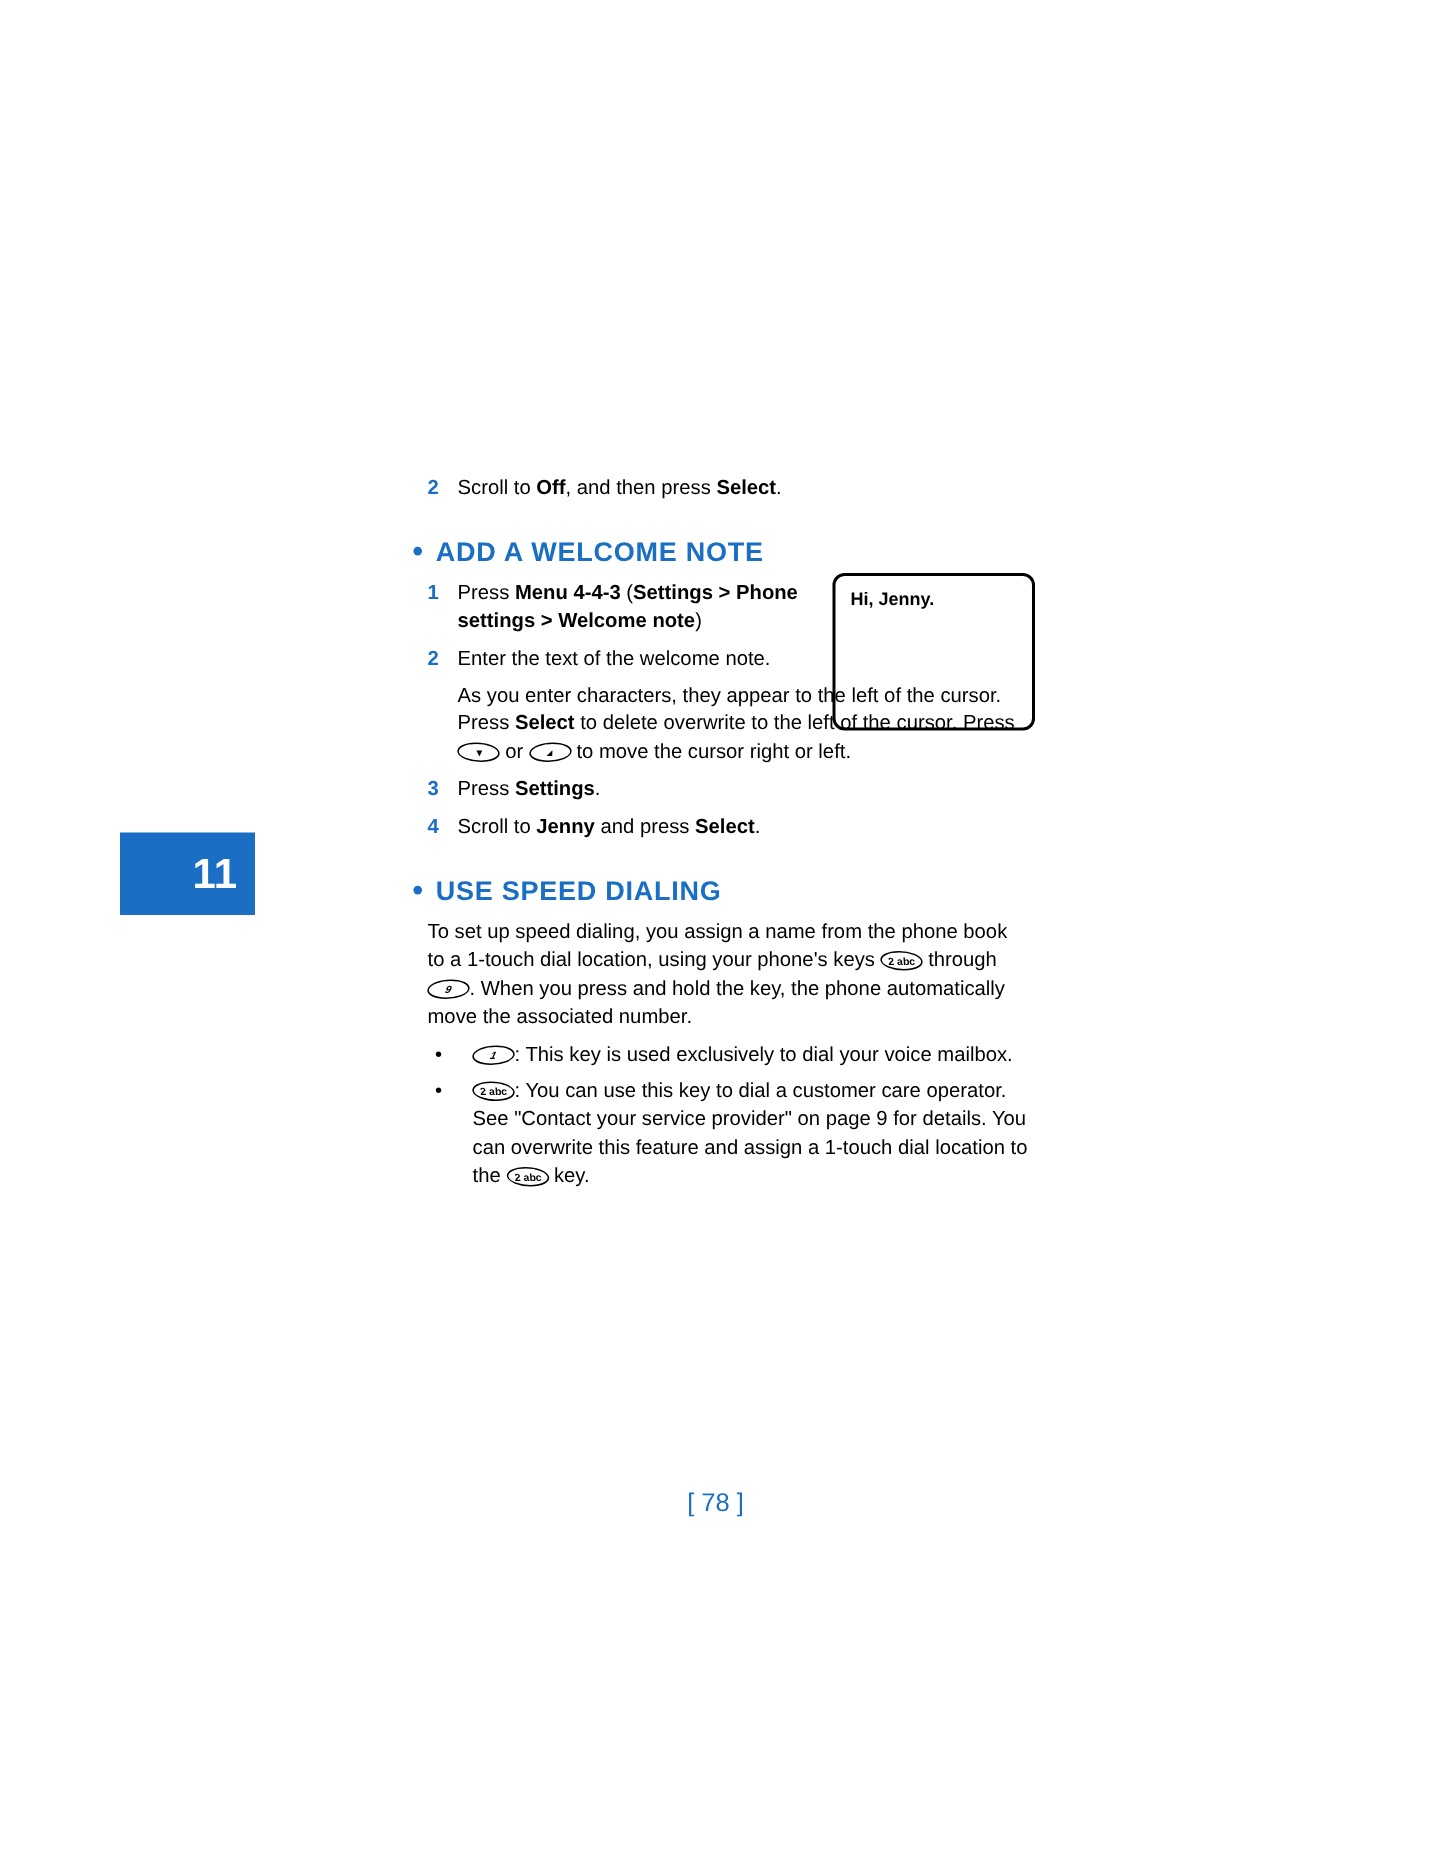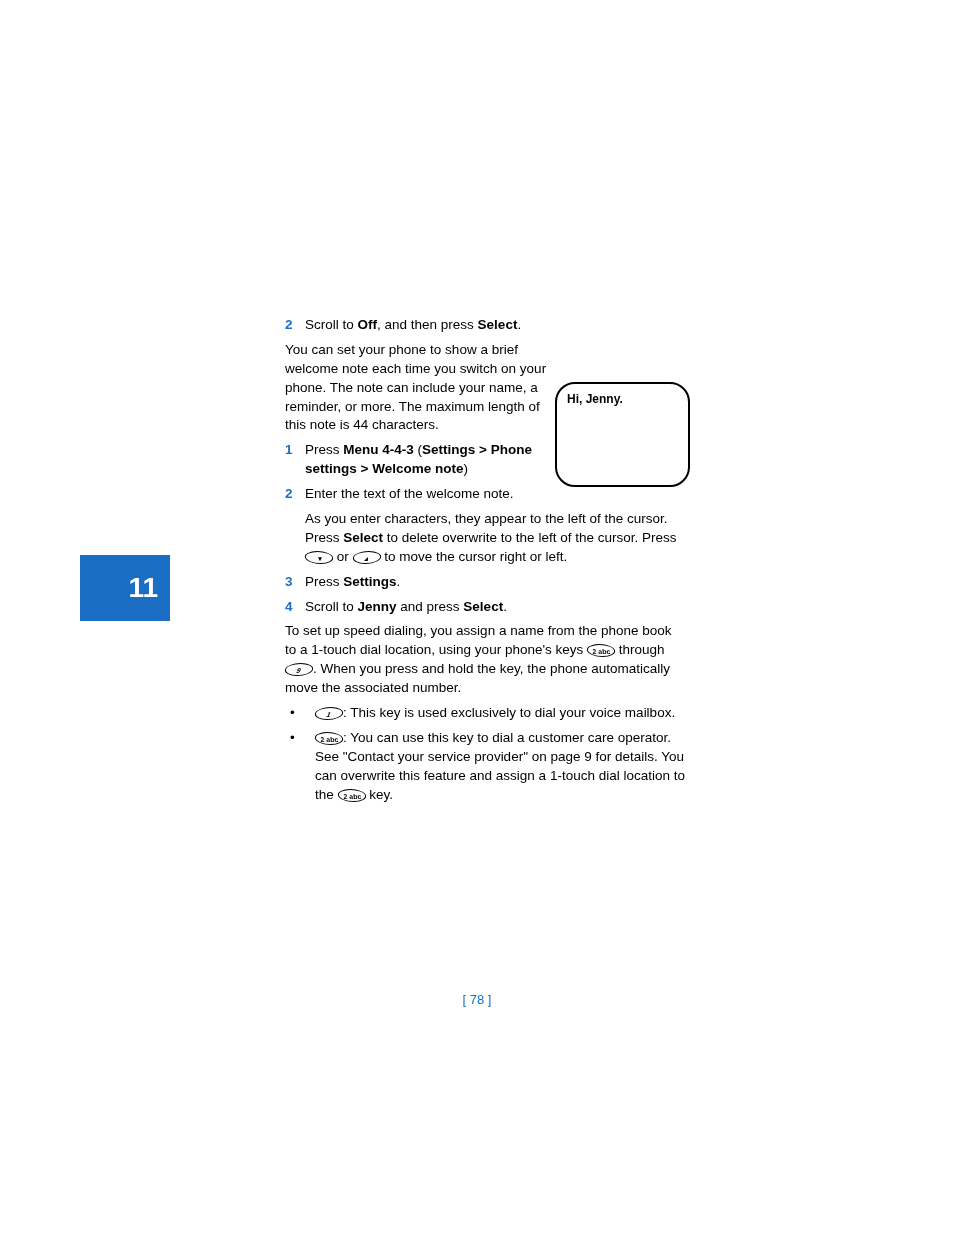--- a/index.html
+++ b/index.html
@@ -22,21 +22,21 @@
     position: absolute;
     left: 265px;
     top: 310px;
     width: 420px;
   }
   .chapter-tab {
     position: absolute;
     left: 80px;
     top: 555px;
     width: 90px;
-    height: 66px;
+    height: 55px;
     background: #1a6fc4;
     display: flex;
     align-items: center;
     justify-content: flex-end;
     padding-right: 12px;
     box-sizing: border-box;
   }
   .chapter-tab span {
     color: #fff;
     font-weight: bold;
@@ -94,35 +94,35 @@
     flex: 1;
   }
   b { font-weight: bold; }
   .screen-box {
     position: absolute;
     left: 555px;
     top: 382px;
     width: 135px;
     height: 105px;
     border: 2px solid #000;
-    border-radius: 20px;
+    border-radius: 8px;
     box-sizing: border-box;
     padding: 8px 10px;
     font-family: Arial, sans-serif;
     font-weight: bold;
     font-size: 12px;
   }
   .page-num {
     position: absolute;
     left: 0;
     width: 954px;
     top: 992px;
     text-align: center;
     color: #1a6fc4;
-    font-size: 13px;
+    font-size: 17px;
     font-weight: 500;
   }
   .key-icon {
     display: inline-block;
     width: 28px;
     height: 13px;
     border: 1.2px solid #000;
     border-radius: 50%;
     vertical-align: middle;
     position: relative;
@@ -158,22 +158,22 @@
 
   <div class="content">
 
     <div class="numitem" style="margin-left:20px;">
       <span class="num">2</span>
       <span class="txt">
         <span>Scroll to </span><b>Off</b><span>, and then press </span><b>Select</b><span>.</span>
       </span>
     </div>
 
-
-    <div class="para wrap-welcome">You can set your phone to show a brief welcome note each time you switch on your phone. The note can include your name, a reminder, or more. The maximum length of this note is 44 characters.</div>
+    <div class="section-heading">ADD A WELCOME NOTE</div>
+
 
     <div class="numitem wrap-welcome">
       <span class="num">1</span>
       <span class="txt">
         <span>Press </span><b>Menu 4-4-3</b><span> (</span><b>Settings &gt; Phone settings &gt; Welcome note</b><span>)</span>
       </span>
     </div>
 
     <div class="numitem">
       <span class="num">2</span>
@@ -192,20 +192,21 @@
     </div>
 
     <div class="numitem">
       <span class="num">4</span>
       <span class="txt">
         <span>Scroll to </span><b>Jenny</b><span> and press </span><b>Select</b><span>.</span>
       </span>
     </div>
 
 
+    <div class="section-heading">USE SPEED DIALING</div>
 
 
     <div class="para">
       <span>To set up speed dialing, you assign a name from the phone book to a 1-touch dial location, using your phone's keys </span><span class="key-icon slant-l">2 abc</span><span> through </span><span class="key-icon slant-r">9</span><span>. When you press and hold the key, the phone automatically move the associated number.</span>
     </div>
 
     <div class="bulitem">
       <span class="bul">•</span>
       <span class="txt">
         <span class="key-icon slant-r">1</span><span>: This key is used exclusively to dial your voice mailbox.</span>

